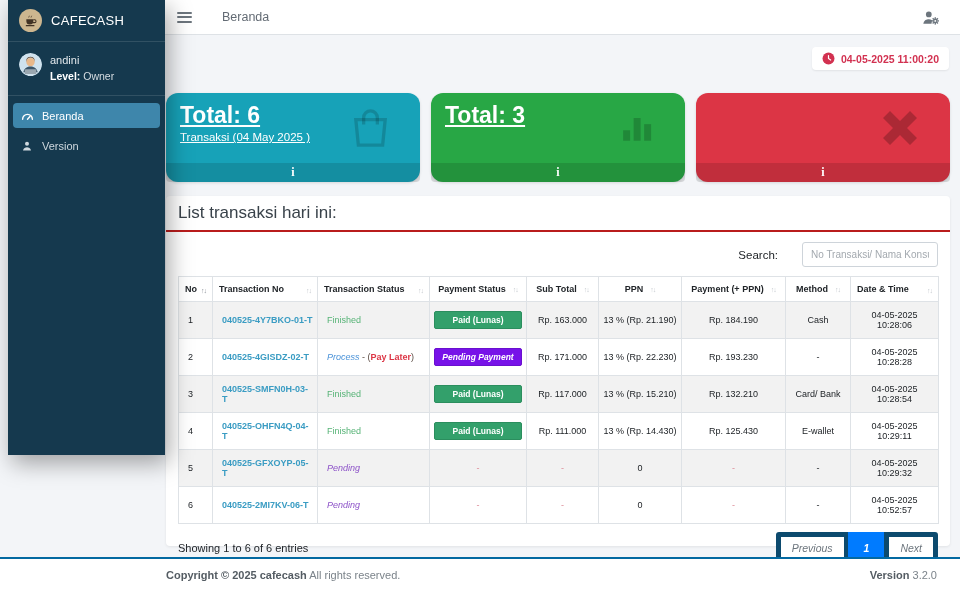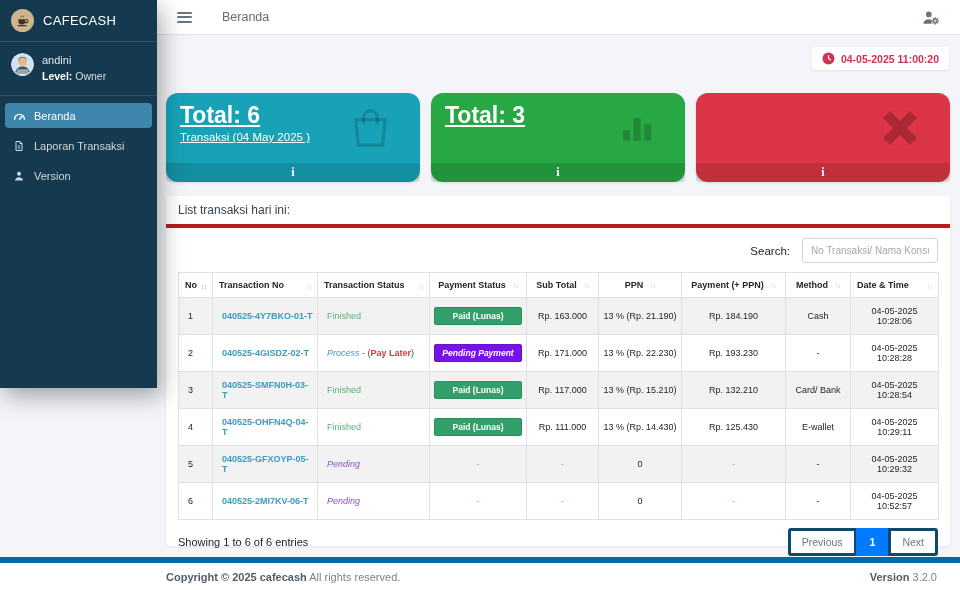--- a/index.html
+++ b/index.html
@@ -12,21 +12,21 @@
     color:#212529;
   }
   
   .navbar{position:absolute;left:157px;top:0;width:803px;height:35px;background:#fff;
     border-bottom:1px solid #dee2e6;display:flex;align-items:center;padding:0 20px;}
   .hamburger{width:15px;cursor:pointer;}
   .hamburger i{display:block;height:2px;background:#6c757d;margin:2.5px 0;border-radius:1px;}
   .nav-title{margin-left:30px;font-size:12.5px;color:#636b74;}
   .nav-right{margin-left:auto;display:flex;align-items:center;cursor:pointer;}
   
-  .sidebar{position:absolute;left:0;top:0;width:157px;height:388px;background:#15394e;
+  .sidebar{position:absolute;left:8px;top:0;width:157px;height:455px;background:#15394e;
     box-shadow:4px 8px 22px rgba(0,0,0,.35);z-index:5;color:#c6d0d8;}
   .brand{height:42px;display:flex;align-items:center;padding:0 11px;border-bottom:1px solid rgba(255,255,255,.12);cursor:pointer;}
   .brand-logo{width:23px;height:23px;border-radius:50%;background:#cdb68f;display:flex;align-items:center;justify-content:center;flex:none;}
   .brand-text{margin-left:9px;color:#fff;font-size:13px;letter-spacing:.3px;white-space:nowrap;}
   .user-panel{display:flex;padding:11px 11px 13px;border-bottom:1px solid rgba(255,255,255,.12);}
   .avatar{width:23px;height:23px;border-radius:50%;overflow:hidden;flex:none;}
   .user-info{margin-left:8px;}
   .user-name{font-size:11px;color:#e2e8ec;margin-top:1px;}
   .user-level{font-size:10.5px;color:#d6dde2;margin-top:4px;}
   .user-level b{color:#fff;}
@@ -47,23 +47,23 @@
   .card-title{font-size:23px;font-weight:bold;line-height:1.15;}
   .card-sub{font-size:11.5px;margin-top:3px;}
   .card-icon{position:absolute;right:26px;top:11px;}
   .card-footer{position:absolute;bottom:0;left:0;right:0;height:19px;background:rgba(0,0,0,.12);
     text-align:center;color:#fff;font-weight:bold;font-size:12px;line-height:18px;
     font-family:"Liberation Serif",serif;border-radius:0 0 4px 4px;cursor:pointer;}
   .card.teal{background:#17a2b8;} .card.green{background:#28a745;} .card.red{background:#dc3545;}
   
   .panel{position:absolute;left:9px;right:10px;top:160px;height:350px;background:#fff;
     border-radius:4px;box-shadow:0 1px 3px rgba(0,0,0,.08);}
-  .panel-header{padding:7px 12px;border-bottom:4px solid #b91c1c;font-size:12px;color:#39424a;}
+  .panel-header{padding:7px 12px;border-bottom:2px solid #b91c1c;font-size:17px;color:#39424a;}
   .panel-body{padding:10px 12px 8px;}
-  .search-row{display:flex;justify-content:flex-end;align-items:center;gap:12px;margin-bottom:9px;}
+  .search-row{display:flex;justify-content:flex-end;align-items:center;gap:24px;margin-bottom:9px;}
   .search-label{font-size:11.5px;color:#212529;}
   .search-input{width:136px;height:25px;border:1px solid #ced4da;border-radius:3px;padding:0 8px;
     font-size:10px;color:#495057;font-family:"Liberation Sans",sans-serif;outline:none;}
   .search-input::placeholder{color:#a3a9af;}
   
   table{width:100%;border-collapse:collapse;table-layout:fixed;font-size:9px;}
   th,td{border:1px solid #dee2e6;}
   th{padding:7px 6px;font-size:9px;font-weight:bold;color:#212529;}
   .hd{display:flex;align-items:center;}
   .hd.sb{justify-content:space-between;align-items:flex-end;}
@@ -81,31 +81,31 @@
   .st-paylater{color:#dc3545;font-weight:bold;}
   .badge{display:inline-block;min-width:88px;padding:3px 6px;border-radius:2px;color:#fff;
     font-weight:bold;font-size:8.5px;}
   .badge-paid{background:#33a06b;border:1px solid #2b8e5e;}
   .badge-pending{background:#7712e8;border:1px solid #6a10cf;font-style:italic;}
   .dash{color:#dc8a96;}
   
   .table-footer{display:flex;justify-content:space-between;align-items:center;margin-top:8px;}
   .showing{font-size:11px;color:#212529;}
   .pagination{display:flex;}
-  .page-btn{border:3px solid #0c4a6e;background:#fff;color:#6c757d;font-size:10.5px;
-    padding:5px 11px;cursor:pointer;margin-left:-1px;}
+  .page-btn{border:5px solid #0c4a6e;background:#fff;color:#6c757d;font-size:10.5px;
+    padding:5px 11px;cursor:pointer;margin-left:-1px;font-style:italic;}
   .page-btn:first-child{border-radius:3px 0 0 3px;margin-left:0;}
   .page-btn:last-child{border-radius:0 3px 3px 0;}
   .page-btn.active{background:#007bff;border-color:#007bff;color:#fff;font-weight:bold;}
   .hscroll{margin-top:5px;display:flex;align-items:center;gap:3px;height:9px;}
   .hs-arrow{font-size:6px;color:#4c4c4c;line-height:9px;cursor:pointer;}
   .hs-thumb{flex:1;height:7px;background:#8a8a8a;border-radius:4px;cursor:grab;}
   
   .footer{position:absolute;left:0;bottom:0;width:960px;height:33px;background:#fff;
-    border-top:6px solid #0369a1;display:flex;align-items:center;padding:0 23px 0 166px;
+    border-top:2px solid #0369a1;display:flex;align-items:center;padding:0 23px 0 166px;
     font-size:11px;color:#7b838a;}
   .footer b{color:#545c63;}
   .footer-right{margin-left:auto;}
 </style>
 </head>
 <body>
 
 <div class="sidebar">
   <div class="brand">
     <span class="brand-logo">
@@ -137,30 +137,20 @@
 
   <div class="menu">
     <div class="menu-item active">
       <span class="mi">
         <svg viewBox="0 0 24 20" width="13" height="12" fill="none" stroke="currentColor" stroke-width="2.6">
           <path d="M3 16a9 9 0 0 1 18 0" stroke-linecap="round"></path>
           <path d="M12 16l4.5-5" stroke-linecap="round"></path>
         </svg>
       </span>
       <span>Beranda</span>
-    </div>
-    <div class="menu-item">
-      <span class="mi">
-        <svg viewBox="0 0 24 24" width="12" height="12" fill="none" stroke="currentColor" stroke-width="2">
-          <path d="M6 3h8l4 4v14H6z"></path>
-            <path d="M14 3v4h4"></path>
-            <path d="M9.5 12h5M9.5 16h5"></path>
-        </svg>
-      </span>
-      <span>Laporan Transaksi</span>
     </div>
     <div class="menu-item">
       <span class="mi">
         <svg viewBox="0 0 24 24" width="12" height="12" fill="currentColor">
           <circle cx="12" cy="7.5" r="4"></circle>
             <path d="M4 21c.8-5 4.8-6.5 8-6.5s7.2 1.5 8 6.5z"></path>
         </svg>
       </span>
       <span>Version</span>
     </div>

